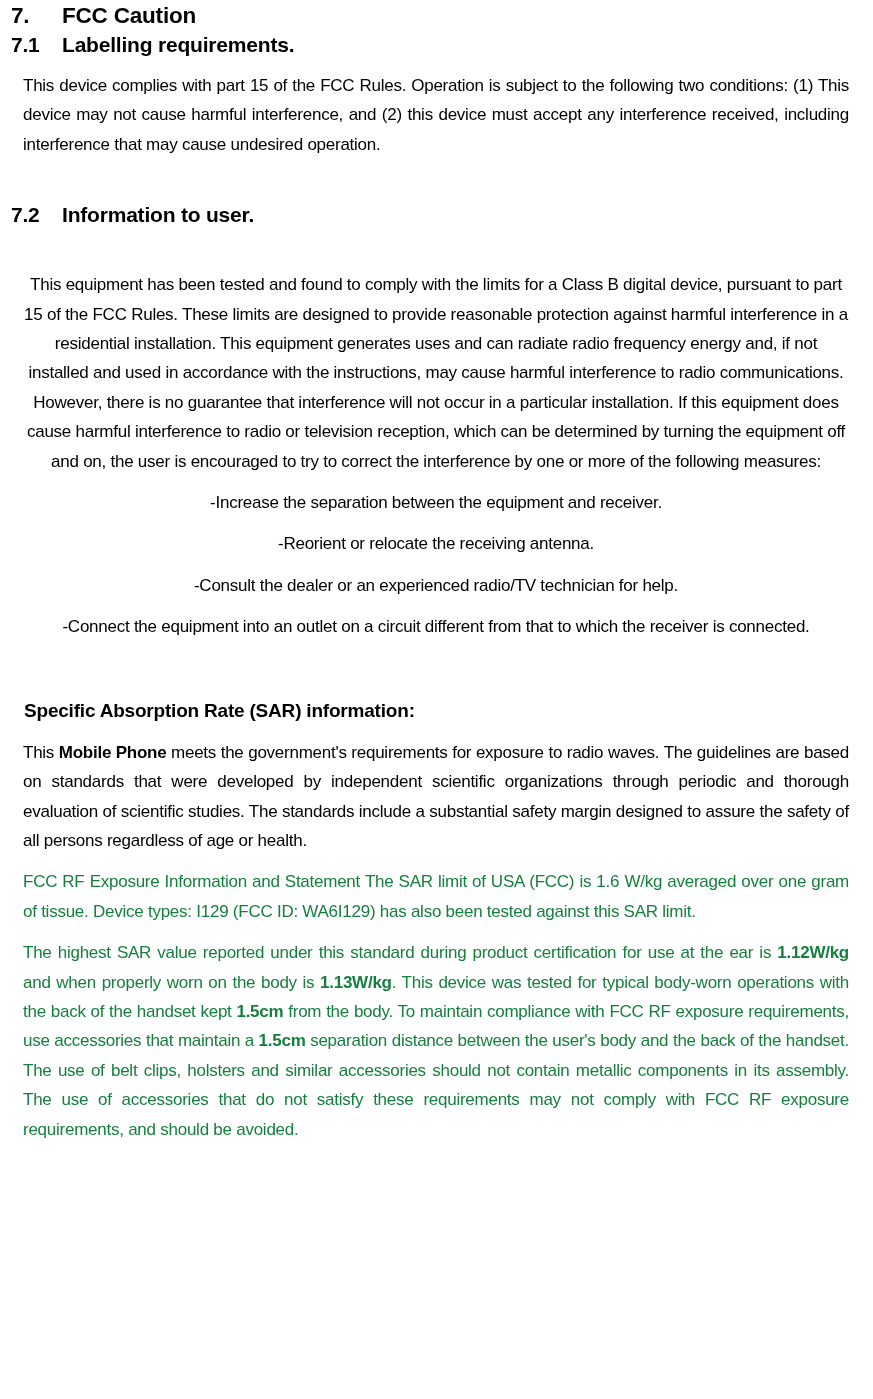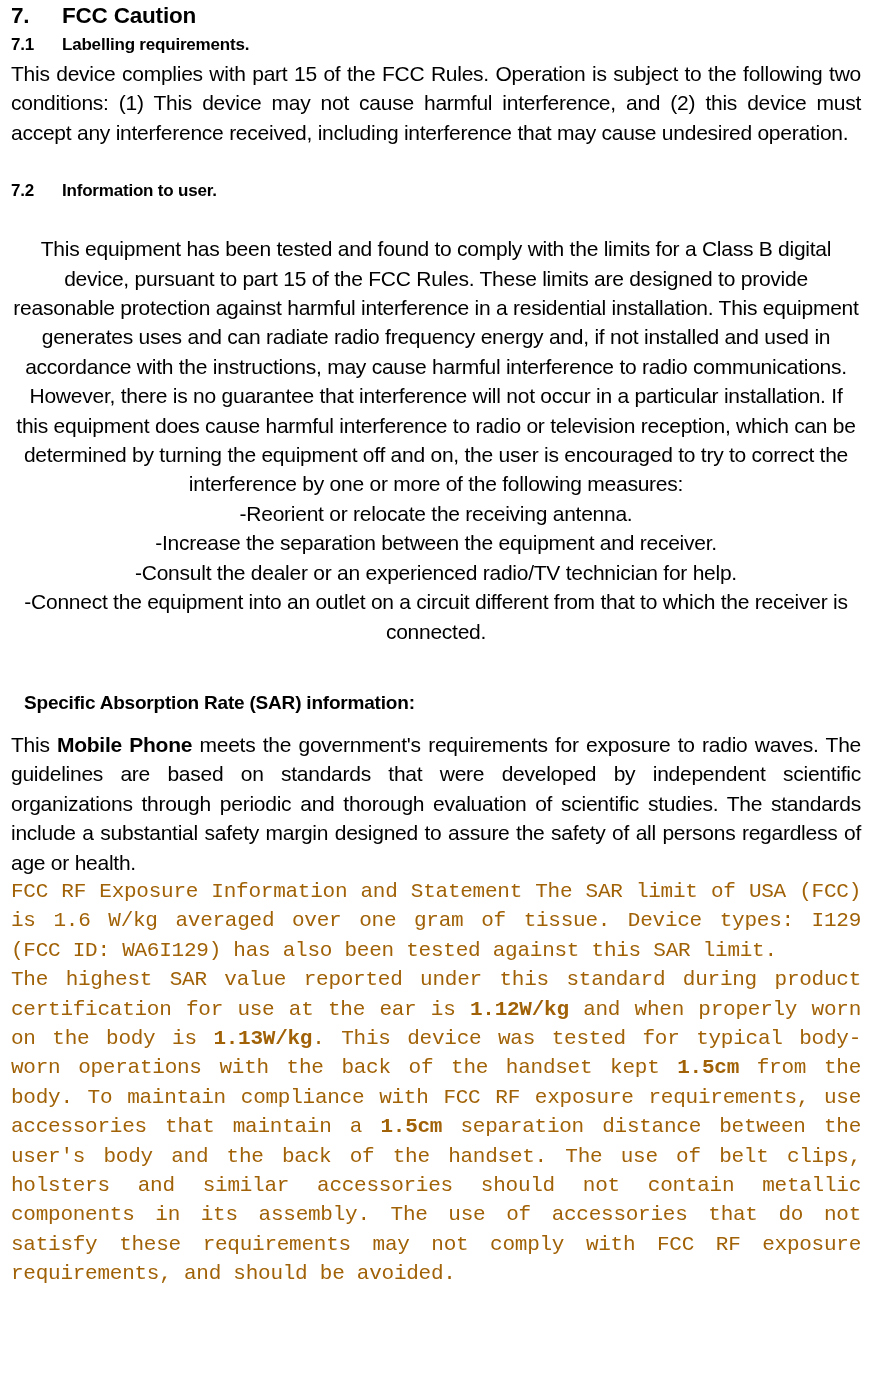--- a/index.html
+++ b/index.html
@@ -22,51 +22,50 @@
   }
   .h1 {
     font-size: 22.5px;
     font-weight: bold;
     line-height: 28px;
     letter-spacing: -0.2px;
     white-space: pre;
     margin: 0;
   }
   .h2 {
-    font-size: 17px;
+    font-size: 21px;
     font-weight: bold;
     line-height: 29px;
     letter-spacing: -0.2px;
     white-space: pre;
     margin: 0;
   }
   .h3 {
     font-size: 19px;
     font-weight: bold;
     line-height: 29px;
     letter-spacing: -0.2px;
     margin: 13px;
   }
   .body {
-    font-size: 21px;
+    font-size: 17px;
     line-height: 29.4px;
     letter-spacing: -0.25px;
-    margin: 0;
+    margin: 12px;
     word-spacing: 0px;
   }
   .just {
     text-align: justify;
     text-align-last: left;
   }
   .left {
     text-align: center;
   }
   .red {
-    color: #a16207;
-    font-family: Liberation Mono, monospace;
+    color: #15803d;
   }
   .b {
     font-weight: bold;
   }
   .gap {
     height: 29px;
   }
   .tabnum {
     display: inline-block;
     min-width: 51px;
@@ -86,22 +85,22 @@
   <div class="gap"></div>
 
   <h2 class="h2"><span class="tabnum">7.2</span><span>Information to user.</span></h2>
 
 
   <div class="gap"></div>
 
 
   <p class="body left">This equipment has been tested and found to comply with the limits for a Class B digital device, pursuant to part 15 of the FCC Rules. These limits are designed to provide reasonable protection against harmful interference in a residential installation. This equipment generates uses and can radiate radio frequency energy and, if not installed and used in accordance with the instructions, may cause harmful interference to radio communications. However, there is no guarantee that interference will not occur in a particular installation. If this equipment does cause harmful interference to radio or television reception, which can be determined by turning the equipment off and on, the user is encouraged to try to correct the interference by one or more of the following measures:</p>
 
+  <p class="body left">-Increase the separation between the equipment and receiver.</p>
   <p class="body left">-Reorient or relocate the receiving antenna.</p>
-  <p class="body left">-Increase the separation between the equipment and receiver.</p>
   <p class="body left">-Consult the dealer or an experienced radio/TV technician for help.</p>
   <p class="body left">-Connect the equipment into an outlet on a circuit different from that to which the receiver is connected.</p>
 
   <div class="gap"></div>
 
   <h3 class="h3">Specific Absorption Rate (SAR) information:</h3>
 
   <p class="body just"><span>This </span><span class="b">Mobile Phone</span><span> meets the government's requirements for exposure to radio waves. The guidelines are based on standards that were developed by independent scientific organizations through periodic and thorough evaluation of scientific studies. The standards include a substantial safety margin designed to assure the safety of all persons regardless of age or health.</span></p>
 
   <p class="body just red">FCC RF Exposure Information and Statement The SAR limit of USA (FCC) is 1.6 W/kg averaged over one gram of tissue. Device types: I129 (FCC ID: WA6I129) has also been tested against this SAR limit.</p>

